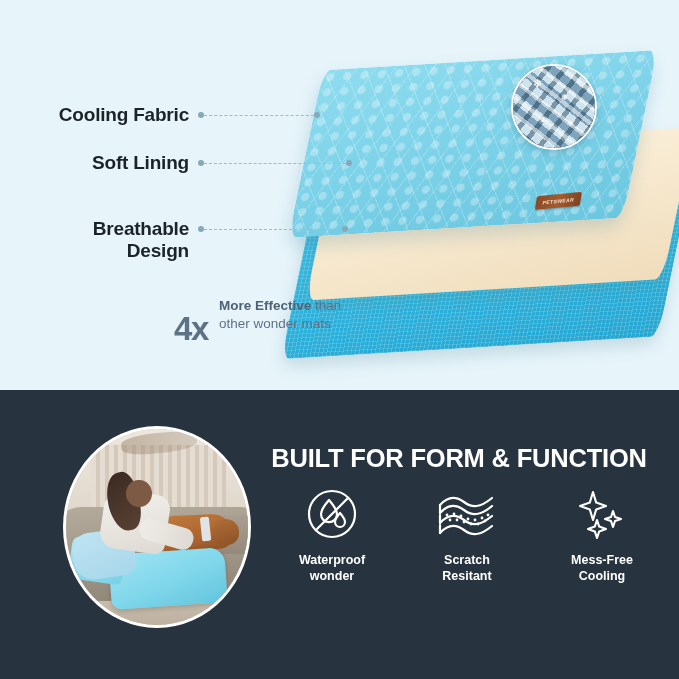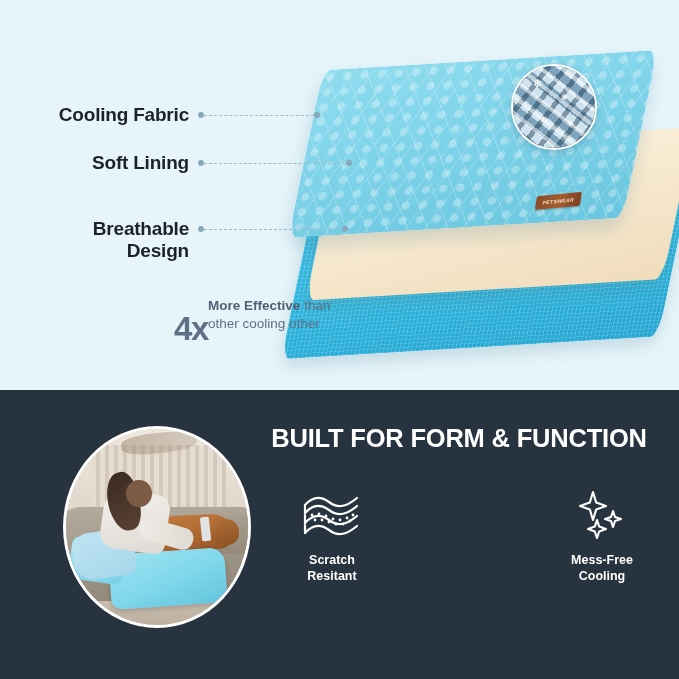--- a/index.html
+++ b/index.html
@@ -87,20 +87,21 @@
   }
   .effect-multiplier {
     color: #5e7186;
     font-size: 33px;
     font-weight: bold;
     letter-spacing: -1.4px;
     line-height: 1;
     margin-top: 28px;
   }
   .effect-copy {
+    margin-left: 11px;
     color: #5e7186;
     font-size: 13.5px;
     line-height: 1.28;
   }
   .effect-copy .strong { font-weight: bold; color: #4f6274; }
 
   
   .mat-stage {
     position: absolute;
     left: 262px;
@@ -345,21 +346,21 @@
     left: 74%; top: 45%; width: 5%; height: 12%;
     background: #dfe3e6;
     border-radius: 2px;
     transform: rotate(-6deg);
   }
 
   
   .headline {
     position: absolute;
     left: 259px;
-    top: 424px;
+    top: 444px;
     width: 400px;
     color: #ffffff;
     font-size: 25.5px;
     font-weight: bold;
     letter-spacing: -0.2px;
     text-align: center;
     white-space: nowrap;
   }
 
   
@@ -454,21 +455,21 @@
         <span class="dot"></span>
         <span class="dash"></span>
         <span class="dot"></span>
       </div>
     </div>
 
     <div class="effect-block">
       <div class="effect-multiplier">4x</div>
       <div class="effect-copy">
         <div><span class="strong">More Effective</span><span> than</span></div>
-        <div>other cooling other</div>
+        <div>other wonder mats</div>
       </div>
     </div>
 
   </div>
 
   <div class="bottom-section">
 
     <div class="photo-circle">
       <div class="ph ph-wall"></div>
       <div class="ph ph-panel"></div>
@@ -487,20 +488,32 @@
       <div class="ph ph-person-hair"></div>
       <div class="ph ph-person-head"></div>
     </div>
 
   </div>
 
   <div class="headline">BUILT FOR FORM &amp; FUNCTION</div>
 
   <div class="features">
 
+    <div class="feature">
+      <div class="feature-icon">
+        <svg width="54" height="54" viewBox="0 0 54 54" fill="none">
+          <circle cx="27" cy="27" r="23" stroke="#ffffff" stroke-width="2.2"></circle>
+          <path d="M24 13c0 0-8 9.2-8 14.2a8 8 0 0 0 16 0C32 22.2 24 13 24 13z" stroke="#ffffff" stroke-width="2.2" stroke-linejoin="round"></path>
+          <path d="M35 26c0 0-5 5.8-5 9a5 5 0 0 0 10 0c0-3.2-5-9-5-9z" stroke="#ffffff" stroke-width="2.2" stroke-linejoin="round"></path>
+          <line x1="12" y1="42" x2="42" y2="12" stroke="#ffffff" stroke-width="2.2" stroke-linecap="round"></line>
+        </svg>
+      </div>
+      <div class="feature-label">Waterproof
+wonder</div>
+    </div>
 
     <div class="feature">
       <div class="feature-icon">
         <svg width="62" height="50" viewBox="0 0 62 50" fill="none">
           <path d="M4 16c8-9 16-9 24-3s16 6 28-4" stroke="#ffffff" stroke-width="2.2" stroke-linecap="round"></path>
           <path d="M4 16v8" stroke="#ffffff" stroke-width="2.2" stroke-linecap="round"></path>
           <path d="M4 24c8-9 16-9 24-3s16 6 28-4" stroke="#ffffff" stroke-width="2.2" stroke-linecap="round"></path>
           <path d="M4 26v8" stroke="#ffffff" stroke-width="2.2" stroke-linecap="round"></path>
           <path d="M4 34c8-9 16-9 24-3s16 6 28-4" stroke="#ffffff" stroke-width="2.2" stroke-linecap="round"></path>
           <path d="M4 36v8" stroke="#ffffff" stroke-width="2.2" stroke-linecap="round"></path>

